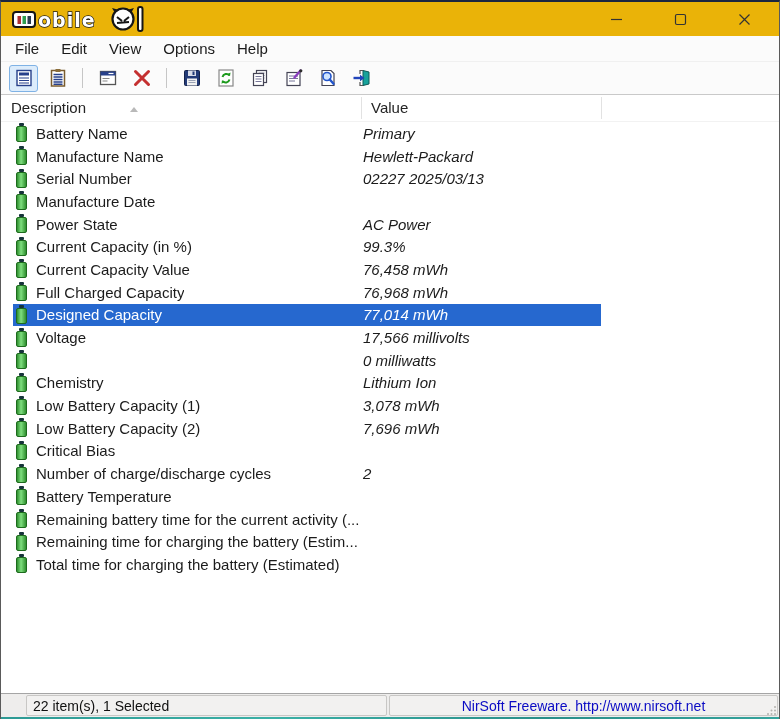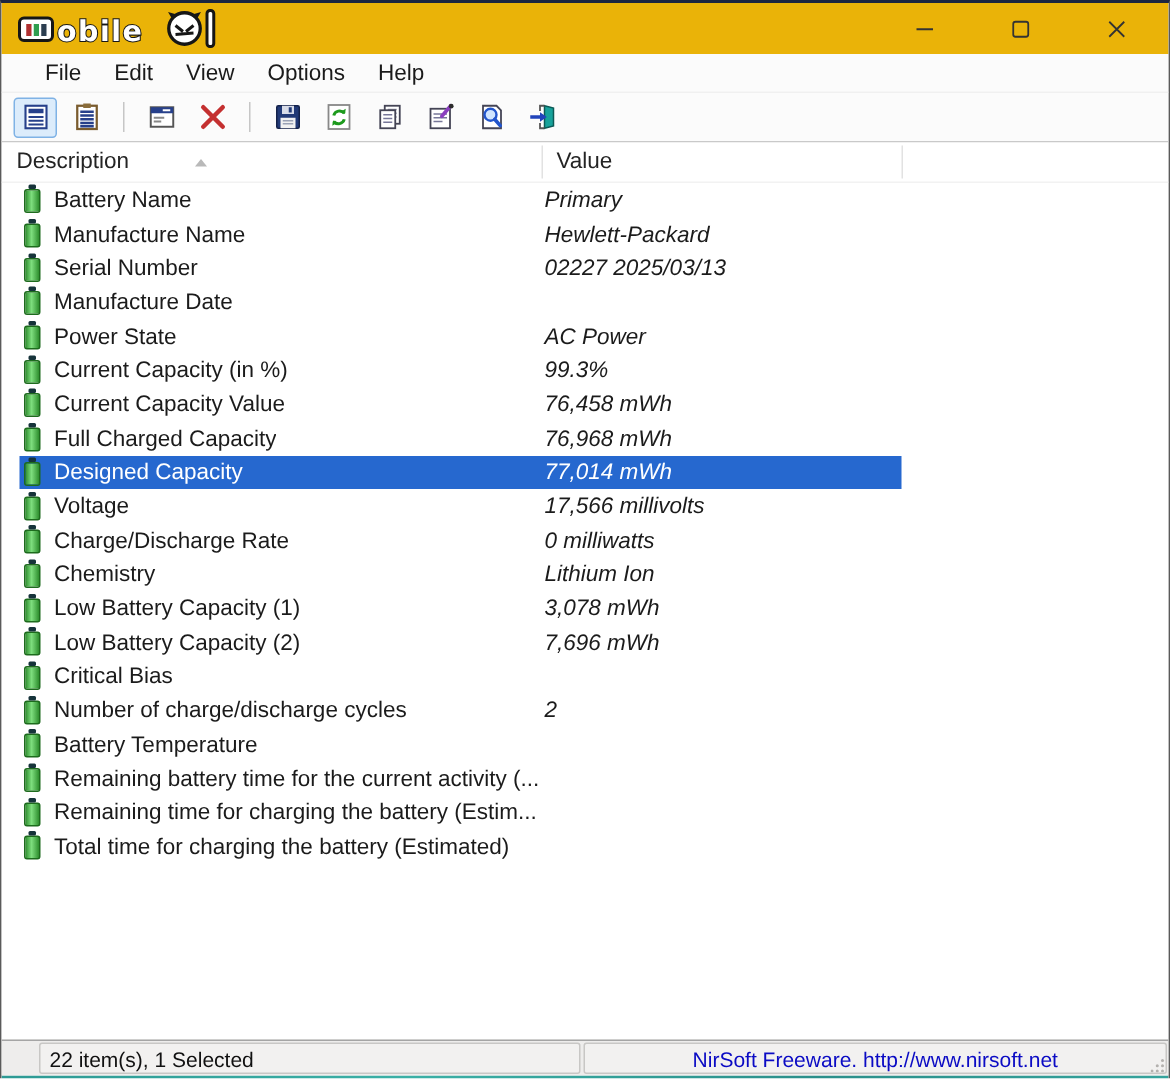--- a/index.html
+++ b/index.html
@@ -5,21 +5,21 @@
   html,body{margin:0;padding:0;background:#ffffff;font-family:"Liberation Sans",sans-serif;}
   .window{position:relative;width:780px;height:719px;box-sizing:border-box;
     border-top:2px solid #1c2640;border-left:1px solid #5a5a5a;border-right:1px solid #5a5a5a;
     background:#fff;overflow:hidden;}
   
   .titlebar{height:34px;background:#eab308;display:flex;align-items:center;padding:0 14px 0 10px;}
   .logo{display:flex;align-items:center;}
   .win-controls{margin-left:auto;display:flex;align-items:center;gap:46px;padding-right:12px;}
   .wbtn{width:18px;height:18px;display:flex;align-items:center;justify-content:center;cursor:default;}
   
-  .menubar{height:25px;background:#fbfbfb;display:flex;align-items:center;padding-left:18px;}
+  .menubar{height:25px;background:#fbfbfb;display:flex;align-items:center;padding-left:3px;}
   .menu-item{padding:0 11px;font-size:15px;color:#1a1a1a;line-height:25px;}
   
   .toolbar{height:32px;background:#fbfbfb;display:flex;align-items:center;padding-left:8px;gap:5px;
     border-top:1px solid #f0f0f0;border-bottom:1px solid #c9c9c9;}
   .tbtn{width:27px;height:25px;display:flex;align-items:center;justify-content:center;
     border:1px solid transparent;border-radius:3px;}
   .tbtn.selected{background:#dcecfb;border-color:#7fb2e5;}
   .tsep{width:1px;height:20px;background:#c6c6c6;margin:0 5px;}
   
   .list{position:relative;height:598px;background:#fff;}
@@ -259,21 +259,20 @@
     <div class="row">
 
       <span class="batt"></span>
       <span class="label">Voltage</span>
       <span class="value">17,566 millivolts</span>
     </div>
 
     <div class="row">
 
       <span class="batt"></span>
-      <span class="label">Charge/Discharge Rate</span>
       <span class="value">0 milliwatts</span>
     </div>
 
     <div class="row">
 
       <span class="batt"></span>
       <span class="label">Chemistry</span>
       <span class="value">Lithium Ion</span>
     </div>
 

